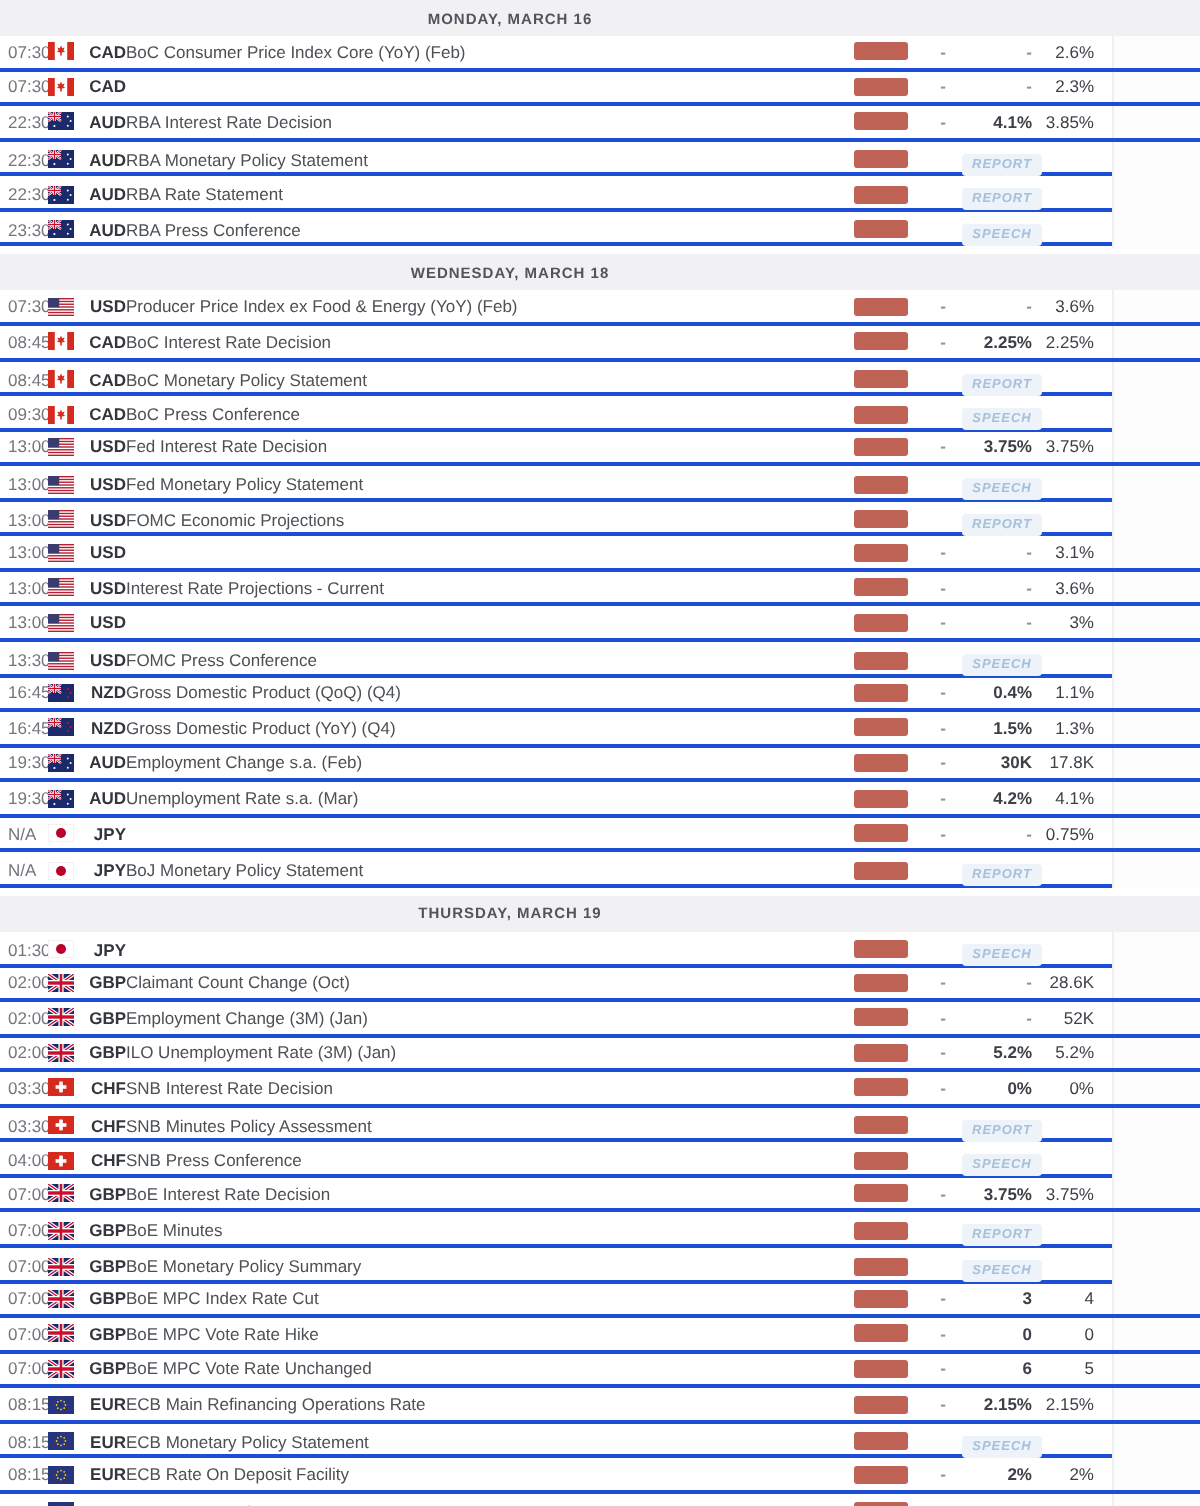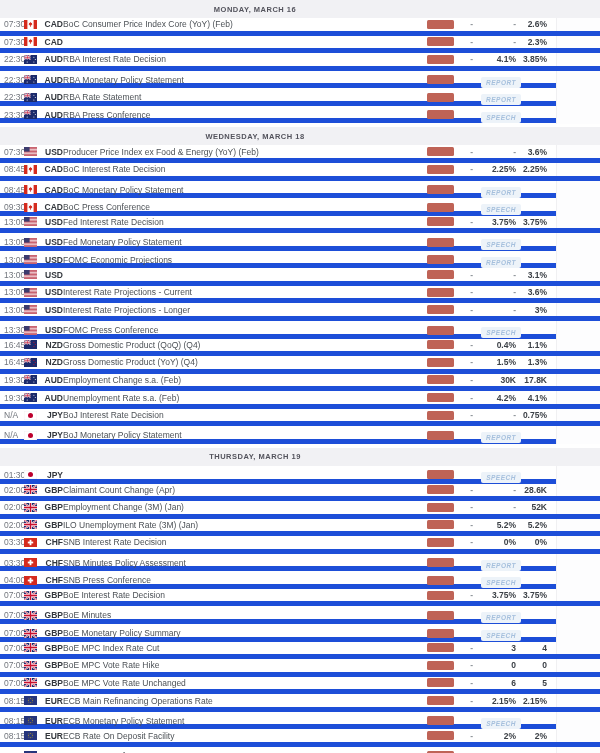--- a/index.html
+++ b/index.html
@@ -18,34 +18,34 @@
     display:flex; align-items:center; justify-content:center;
     padding-right:90px;
     font-size:7.5px; font-weight:700; letter-spacing:0.5px;
     color:#53535c; text-transform:uppercase;
   }
   .row {
     display:grid;
     grid-template-columns:4px 20px 15px 24px 1fr 28px 18px 43px 31px 9px 44px;
     align-items:center;
     height:17.57px;
-    border-bottom:5px solid #1d4ed8;
+    border-bottom:2px solid #1d4ed8;
     background:#ffffff;
     cursor:default;
   }
   .cell-time   { grid-column:2; font-size:8.5px; color:#72767d; }
   .cell-flag   { grid-column:3; display:flex; align-items:center; }
   .cell-flag svg { display:block; }
   .cell-ccy    { grid-column:4; font-size:8.5px; font-weight:700; color:#33373d;text-align:right; }
   .cell-event  { grid-column:5; font-size:8.5px; color:#4c5156; white-space:nowrap; overflow:hidden; }
   .cell-bar    { grid-column:6; display:flex; align-items:center; }
   .impact-bar  { width:27px; height:9px; border-radius:1.5px; background:#bf6356; }
   .cell-actual   { grid-column:7; text-align:right; font-size:8.5px; font-weight:700; color:#3c4147; }
   .cell-forecast { grid-column:8; text-align:right; font-size:8.5px; font-weight:700; color:#3c4147; }
-  .cell-previous { grid-column:9; text-align:right; font-size:8.5px; font-weight:700; color:#3c4147; }
+  .cell-previous { grid-column:9; text-align:right; font-size:8.5px; font-weight:400; color:#3c4147; }
   .dash { color:#8e9499; font-weight:700; }
   .cell-badge {
     grid-column:7 / 10;
     justify-self:center;
   }
   .badge {
     display:inline-block;
     font-size:6.5px; font-style:italic; font-weight:600; letter-spacing:0.5px;
     color:#a6c0dd; background:#edf3f9;
     padding:2px 5px; border-radius:2px;
@@ -491,21 +491,20 @@
               <rect y="2.77" width="13" height="0.7"></rect>
               <rect y="4.15" width="13" height="0.7"></rect>
               <rect y="5.54" width="13" height="0.7"></rect>
               <rect y="6.92" width="13" height="0.7"></rect>
               <rect y="8.3" width="13" height="0.7"></rect>
             </g>
             <rect width="5.6" height="4.6" fill="#3c3b6e"></rect>
           </svg>
         </span>
     <span class="cell-ccy">USD</span>
-    <span class="cell-event">Interest Rate Projections - Longer</span>
     <span class="cell-bar">
       <span class="impact-bar"></span>
     </span>
     <span class="cell-actual dash">-</span>
     <span class="cell-forecast dash">-</span>
     <span class="cell-previous">3%</span>
 
     <span class="cell-gutter"></span>
   </div>
 
@@ -642,41 +641,40 @@
             <rect y="1.95" width="6.5" height="0.6" fill="#c8102e"></rect>
             <g fill="#fff">
               <circle cx="9.9" cy="2.2" r="0.5"></circle>
               <circle cx="11.3" cy="4.5" r="0.5"></circle>
               <circle cx="9.9" cy="6.9" r="0.5"></circle>
               <circle cx="3.2" cy="7" r="0.55"></circle>
             </g>
           </svg>
         </span>
     <span class="cell-ccy">AUD</span>
-    <span class="cell-event">Unemployment Rate s.a. (Feb)</span>
+    <span class="cell-event">Unemployment Rate s.a. (Mar)</span>
     <span class="cell-bar">
       <span class="impact-bar"></span>
     </span>
     <span class="cell-actual dash">-</span>
     <span class="cell-forecast">4.2%</span>
     <span class="cell-previous">4.1%</span>
 
     <span class="cell-gutter"></span>
   </div>
 
   <div class="row">
     <span class="cell-time">N/A</span>
     <span class="cell-flag">
           <svg width="13" height="9" viewBox="0 0 13 9">
             <rect width="13" height="9" fill="#fff" stroke="#e6e6e6" stroke-width="0.5"></rect>
             <circle cx="6.5" cy="4.5" r="2.5" fill="#bc002d"></circle>
           </svg>
         </span>
     <span class="cell-ccy">JPY</span>
-    <span class="cell-event">BoJ Interest Rate Decision</span>
     <span class="cell-bar">
       <span class="impact-bar"></span>
     </span>
     <span class="cell-actual dash">-</span>
     <span class="cell-forecast dash">-</span>
     <span class="cell-previous">0.75%</span>
 
     <span class="cell-gutter"></span>
   </div>
 
@@ -732,21 +730,21 @@
             <rect width="13" height="9" fill="#1b2a6b"></rect>
             <path d="M0 0 L13 9 M13 0 L0 9" stroke="#fff" stroke-width="1.8"></path>
             <path d="M0 0 L13 9 M13 0 L0 9" stroke="#c8102e" stroke-width="0.7"></path>
             <rect x="5.2" width="2.6" height="9" fill="#fff"></rect>
             <rect y="3" width="13" height="3" fill="#fff"></rect>
             <rect x="5.85" width="1.3" height="9" fill="#c8102e"></rect>
             <rect y="3.65" width="13" height="1.7" fill="#c8102e"></rect>
           </svg>
         </span>
     <span class="cell-ccy">GBP</span>
-    <span class="cell-event">Claimant Count Change (Apr)</span>
+    <span class="cell-event">Claimant Count Change (Oct)</span>
     <span class="cell-bar">
       <span class="impact-bar"></span>
     </span>
     <span class="cell-actual dash">-</span>
     <span class="cell-forecast dash">-</span>
     <span class="cell-previous">28.6K</span>
 
     <span class="cell-gutter"></span>
   </div>
 

